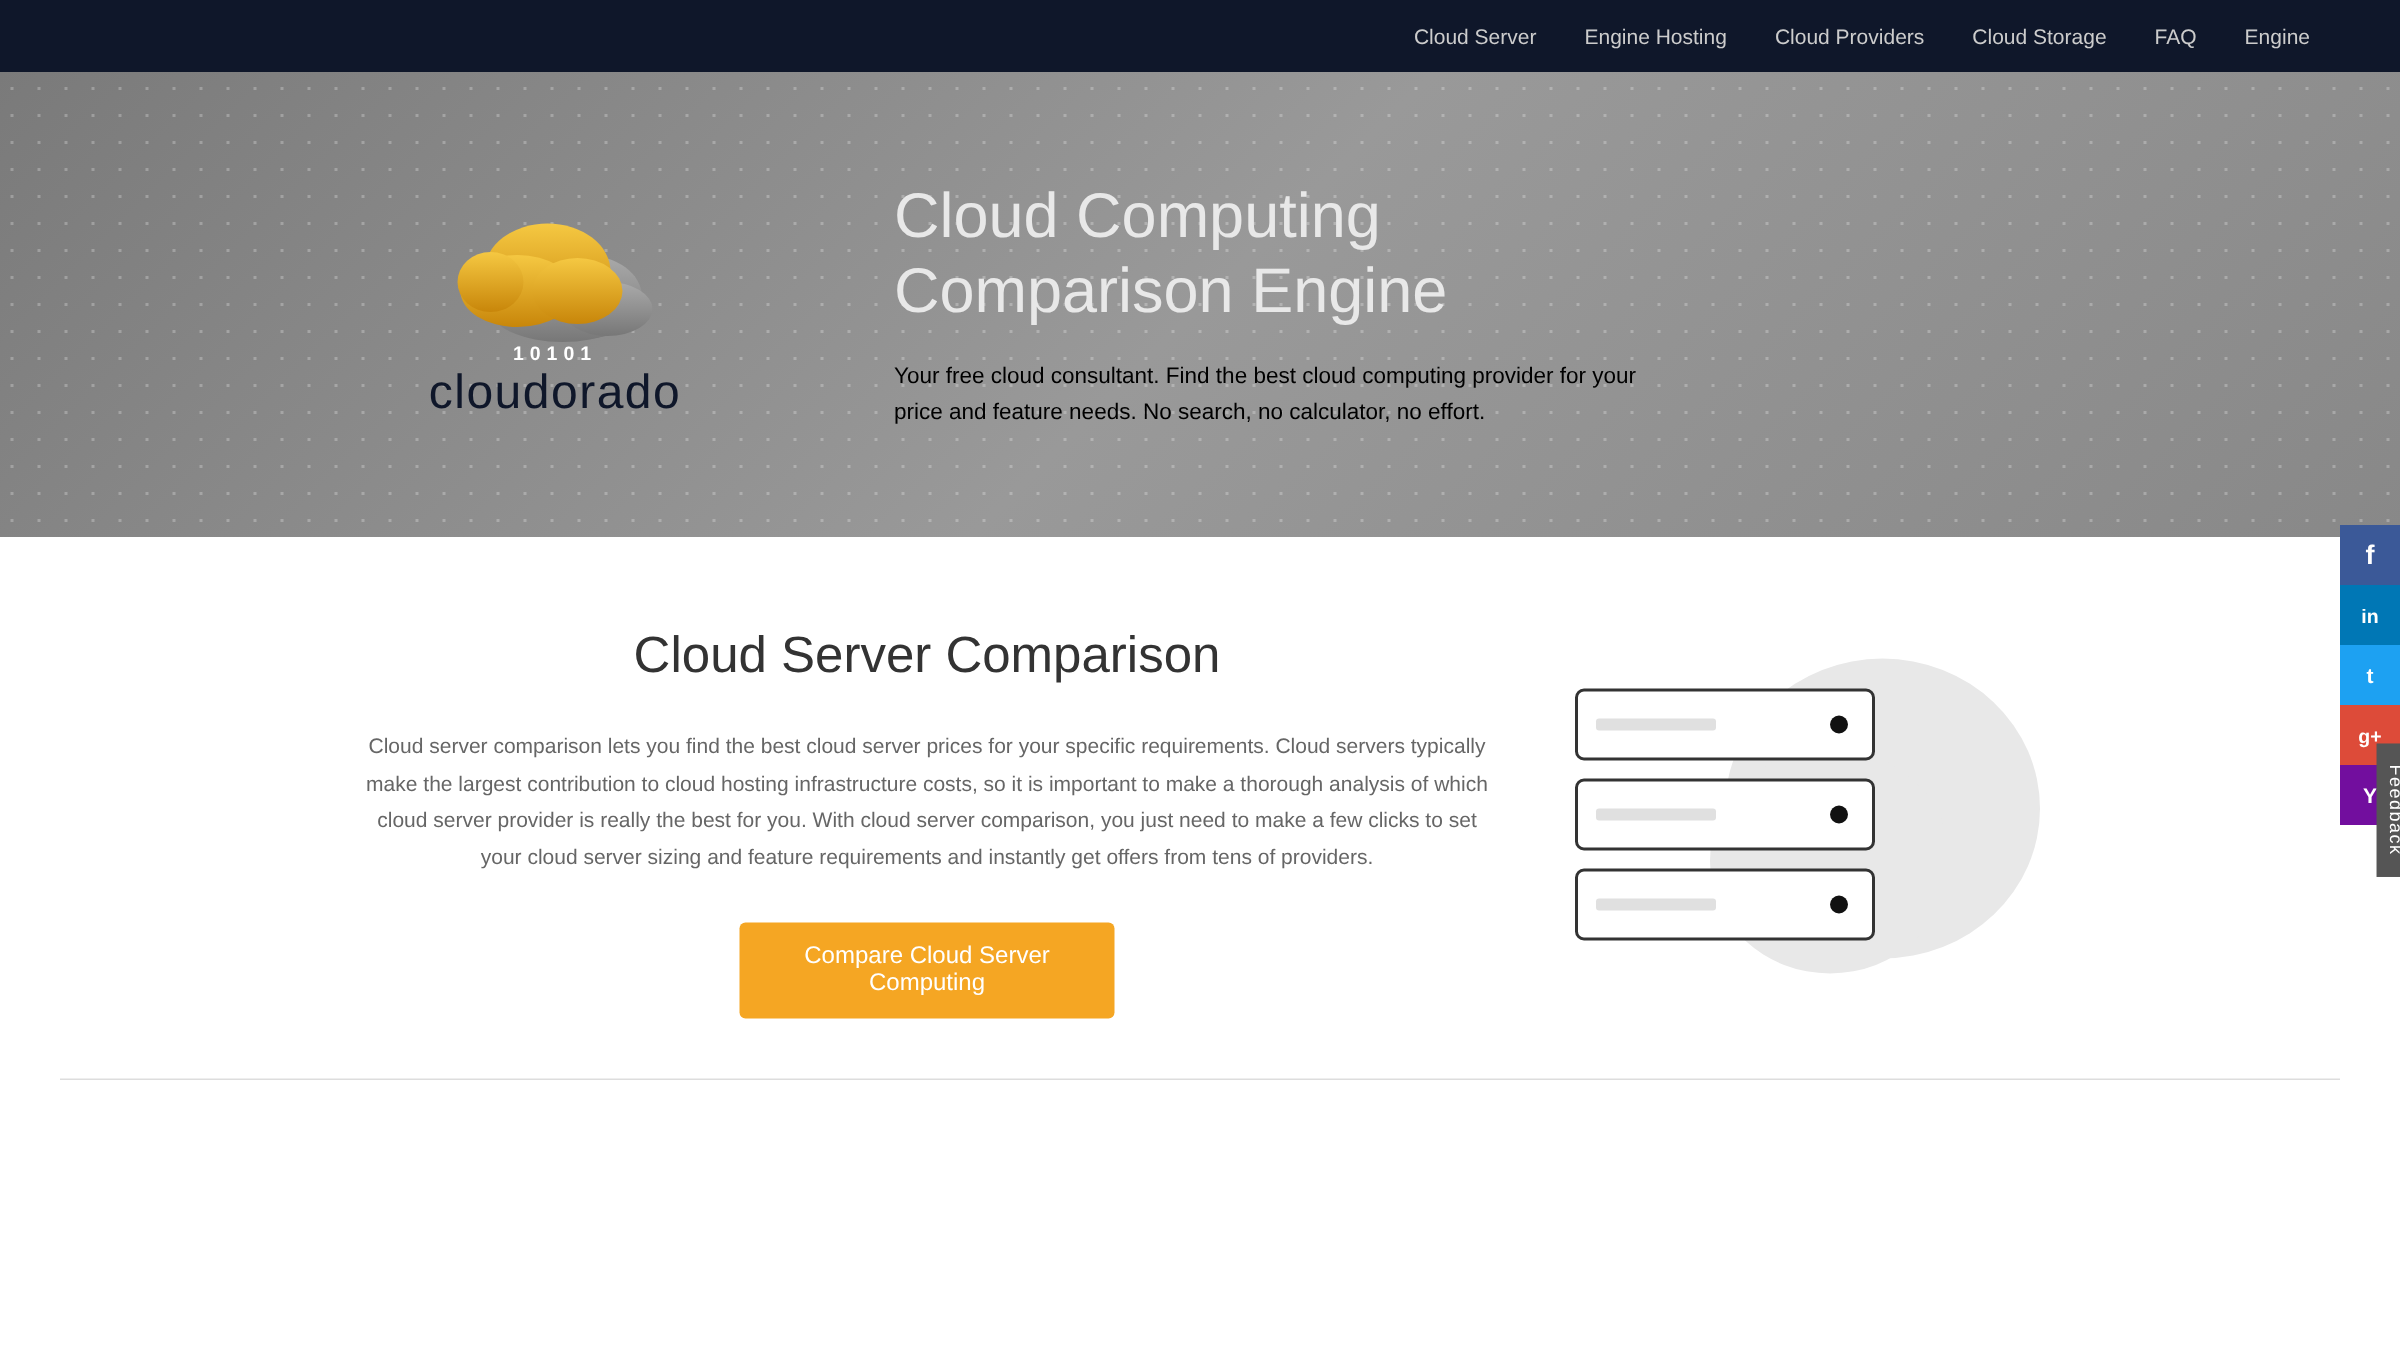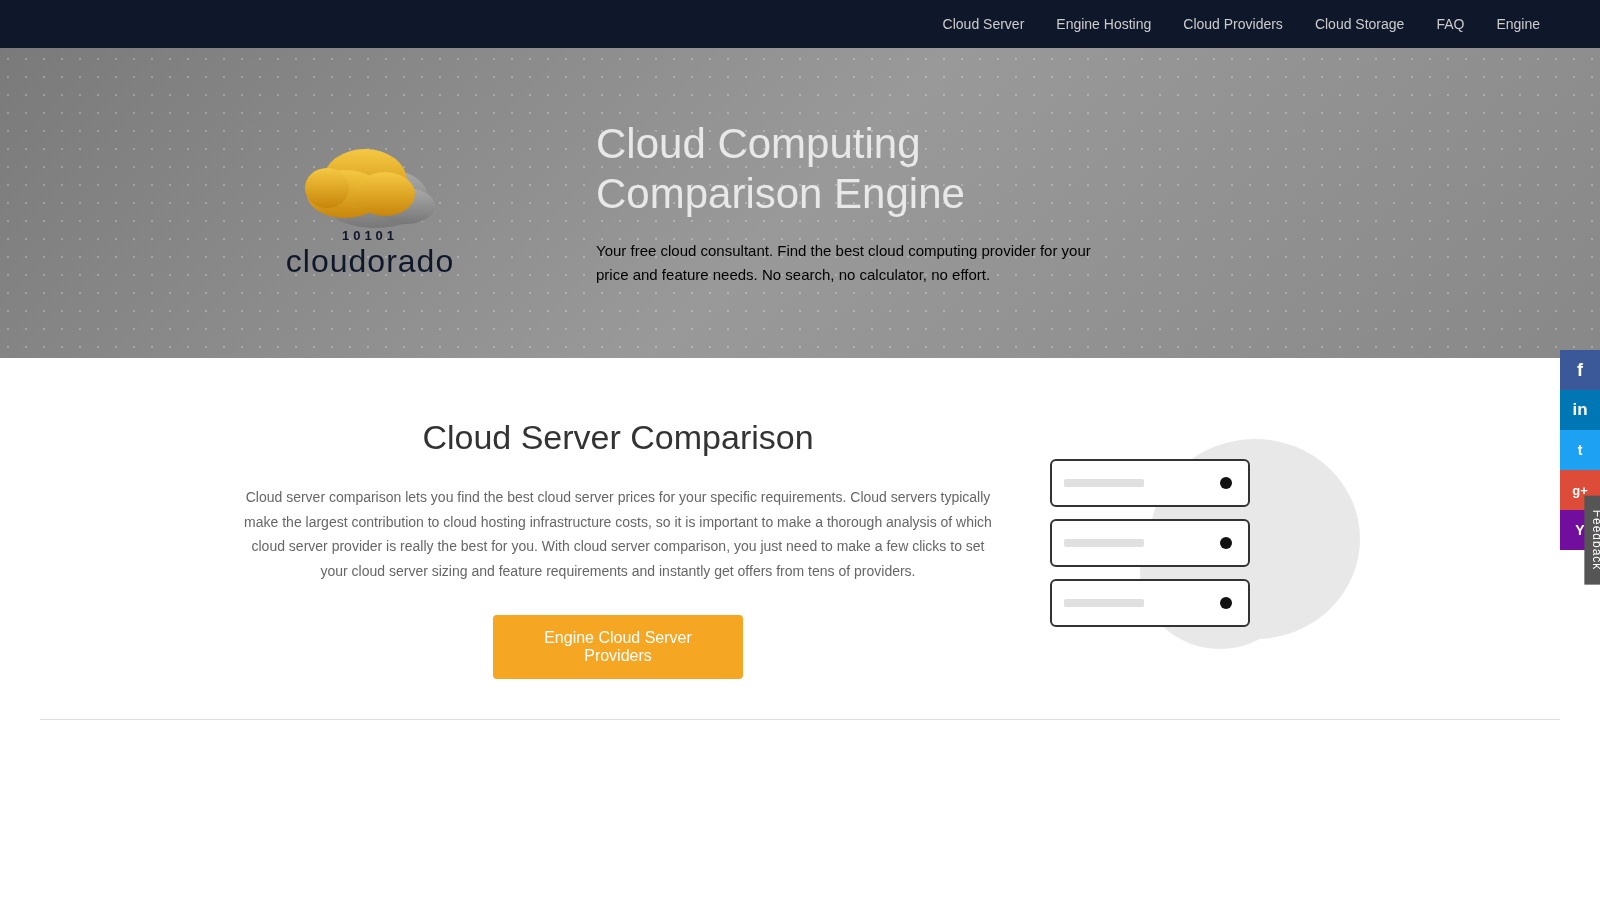--- a/index.html
+++ b/index.html
@@ -207,50 +207,50 @@
         <ellipse cx="105" cy="72" rx="38" ry="28" fill="url(#greyGrad)"></ellipse>
         <ellipse cx="90" cy="80" rx="48" ry="22" fill="url(#greyGrad)"></ellipse>
         <ellipse cx="120" cy="80" rx="30" ry="18" fill="url(#greyGrad)"></ellipse>
 
         <ellipse cx="80" cy="55" rx="42" ry="32" fill="url(#goldGrad)"></ellipse>
         <ellipse cx="60" cy="68" rx="38" ry="24" fill="url(#goldGrad)"></ellipse>
         <ellipse cx="100" cy="68" rx="30" ry="22" fill="url(#goldGrad)"></ellipse>
         <ellipse cx="42" cy="62" rx="22" ry="20" fill="url(#goldGrad)"></ellipse>
       </svg>
       <div style="text-align:center; margin-top:-8px;">
-        <span style="color:#0f172a; font-weight:bold; font-size:13px; letter-spacing:4px; display:block;">10101</span>
+        <span style="color:#ffffff; font-weight:bold; font-size:13px; letter-spacing:4px; display:block;">10101</span>
         <span style="color:#0f172a; font-size:32px; font-weight:300; letter-spacing:1px;">cloudorado</span>
       </div>
     </div>
     <div class="hero-text">
       <h1>
         <span>Cloud Computing</span><br>
         <span>Comparison Engine</span>
       </h1>
       <p>Your free cloud consultant. Find the best cloud computing provider for your price and feature needs. No search, no calculator, no effort.</p>
     </div>
   </div>
 </section>
 
 <div class="social-sidebar">
   <a class="social-btn fb">f</a>
-  <a class="social-btn li" style="font-size:17px;">in</a>
+  <a class="social-btn li" style="font-size:13px;">in</a>
   <a class="social-btn tw" style="font-size:14px;">t</a>
   <a class="social-btn gp" style="font-size:13px;">g+</a>
   <a class="social-btn yh" style="font-size:14px;">Y</a>
 </div>
 <div class="feedback-btn">Feedback</div>
 
 <div style="max-width:1200px; margin: 0 auto; padding: 60px 40px 40px;">
   <div style="display:flex; align-items:center; gap:44px;">
     <div style="flex:1;">
       <h2 style="font-size:34px; font-weight:400; color:#333; margin-bottom:28px; text-align:center;">Cloud Server Comparison</h2>
       <p style="font-size:14px; color:#666; line-height:1.75; text-align:center; margin-bottom:32px;">Cloud server comparison lets you find the best cloud server prices for your specific requirements. Cloud servers typically make the largest contribution to cloud hosting infrastructure costs, so it is important to make a thorough analysis of which cloud server provider is really the best for you. With cloud server comparison, you just need to make a few clicks to set your cloud server sizing and feature requirements and instantly get offers from tens of providers.</p>
       <div style="text-align:center;">
-        <button class="compare-btn">Engine Cloud Server Providers</button>
+        <button class="compare-btn">Compare Cloud Server Computing</button>
       </div>
     </div>
 
     <div style="position:relative; width:320px; min-width:280px; height:220px;">
 
       <div style="position:absolute; right:0; top:0; width:210px; height:200px; background:#e8e8e8; border-radius:50%; z-index:0;"></div>
       <div style="position:absolute; right:60px; top:60px; width:160px; height:150px; background:#e8e8e8; border-radius:50%; z-index:0;"></div>
 
       <div style="position:absolute; left:10px; top:20px; display:flex; flex-direction:column; gap:12px; z-index:2;">
         <div class="server-unit">

